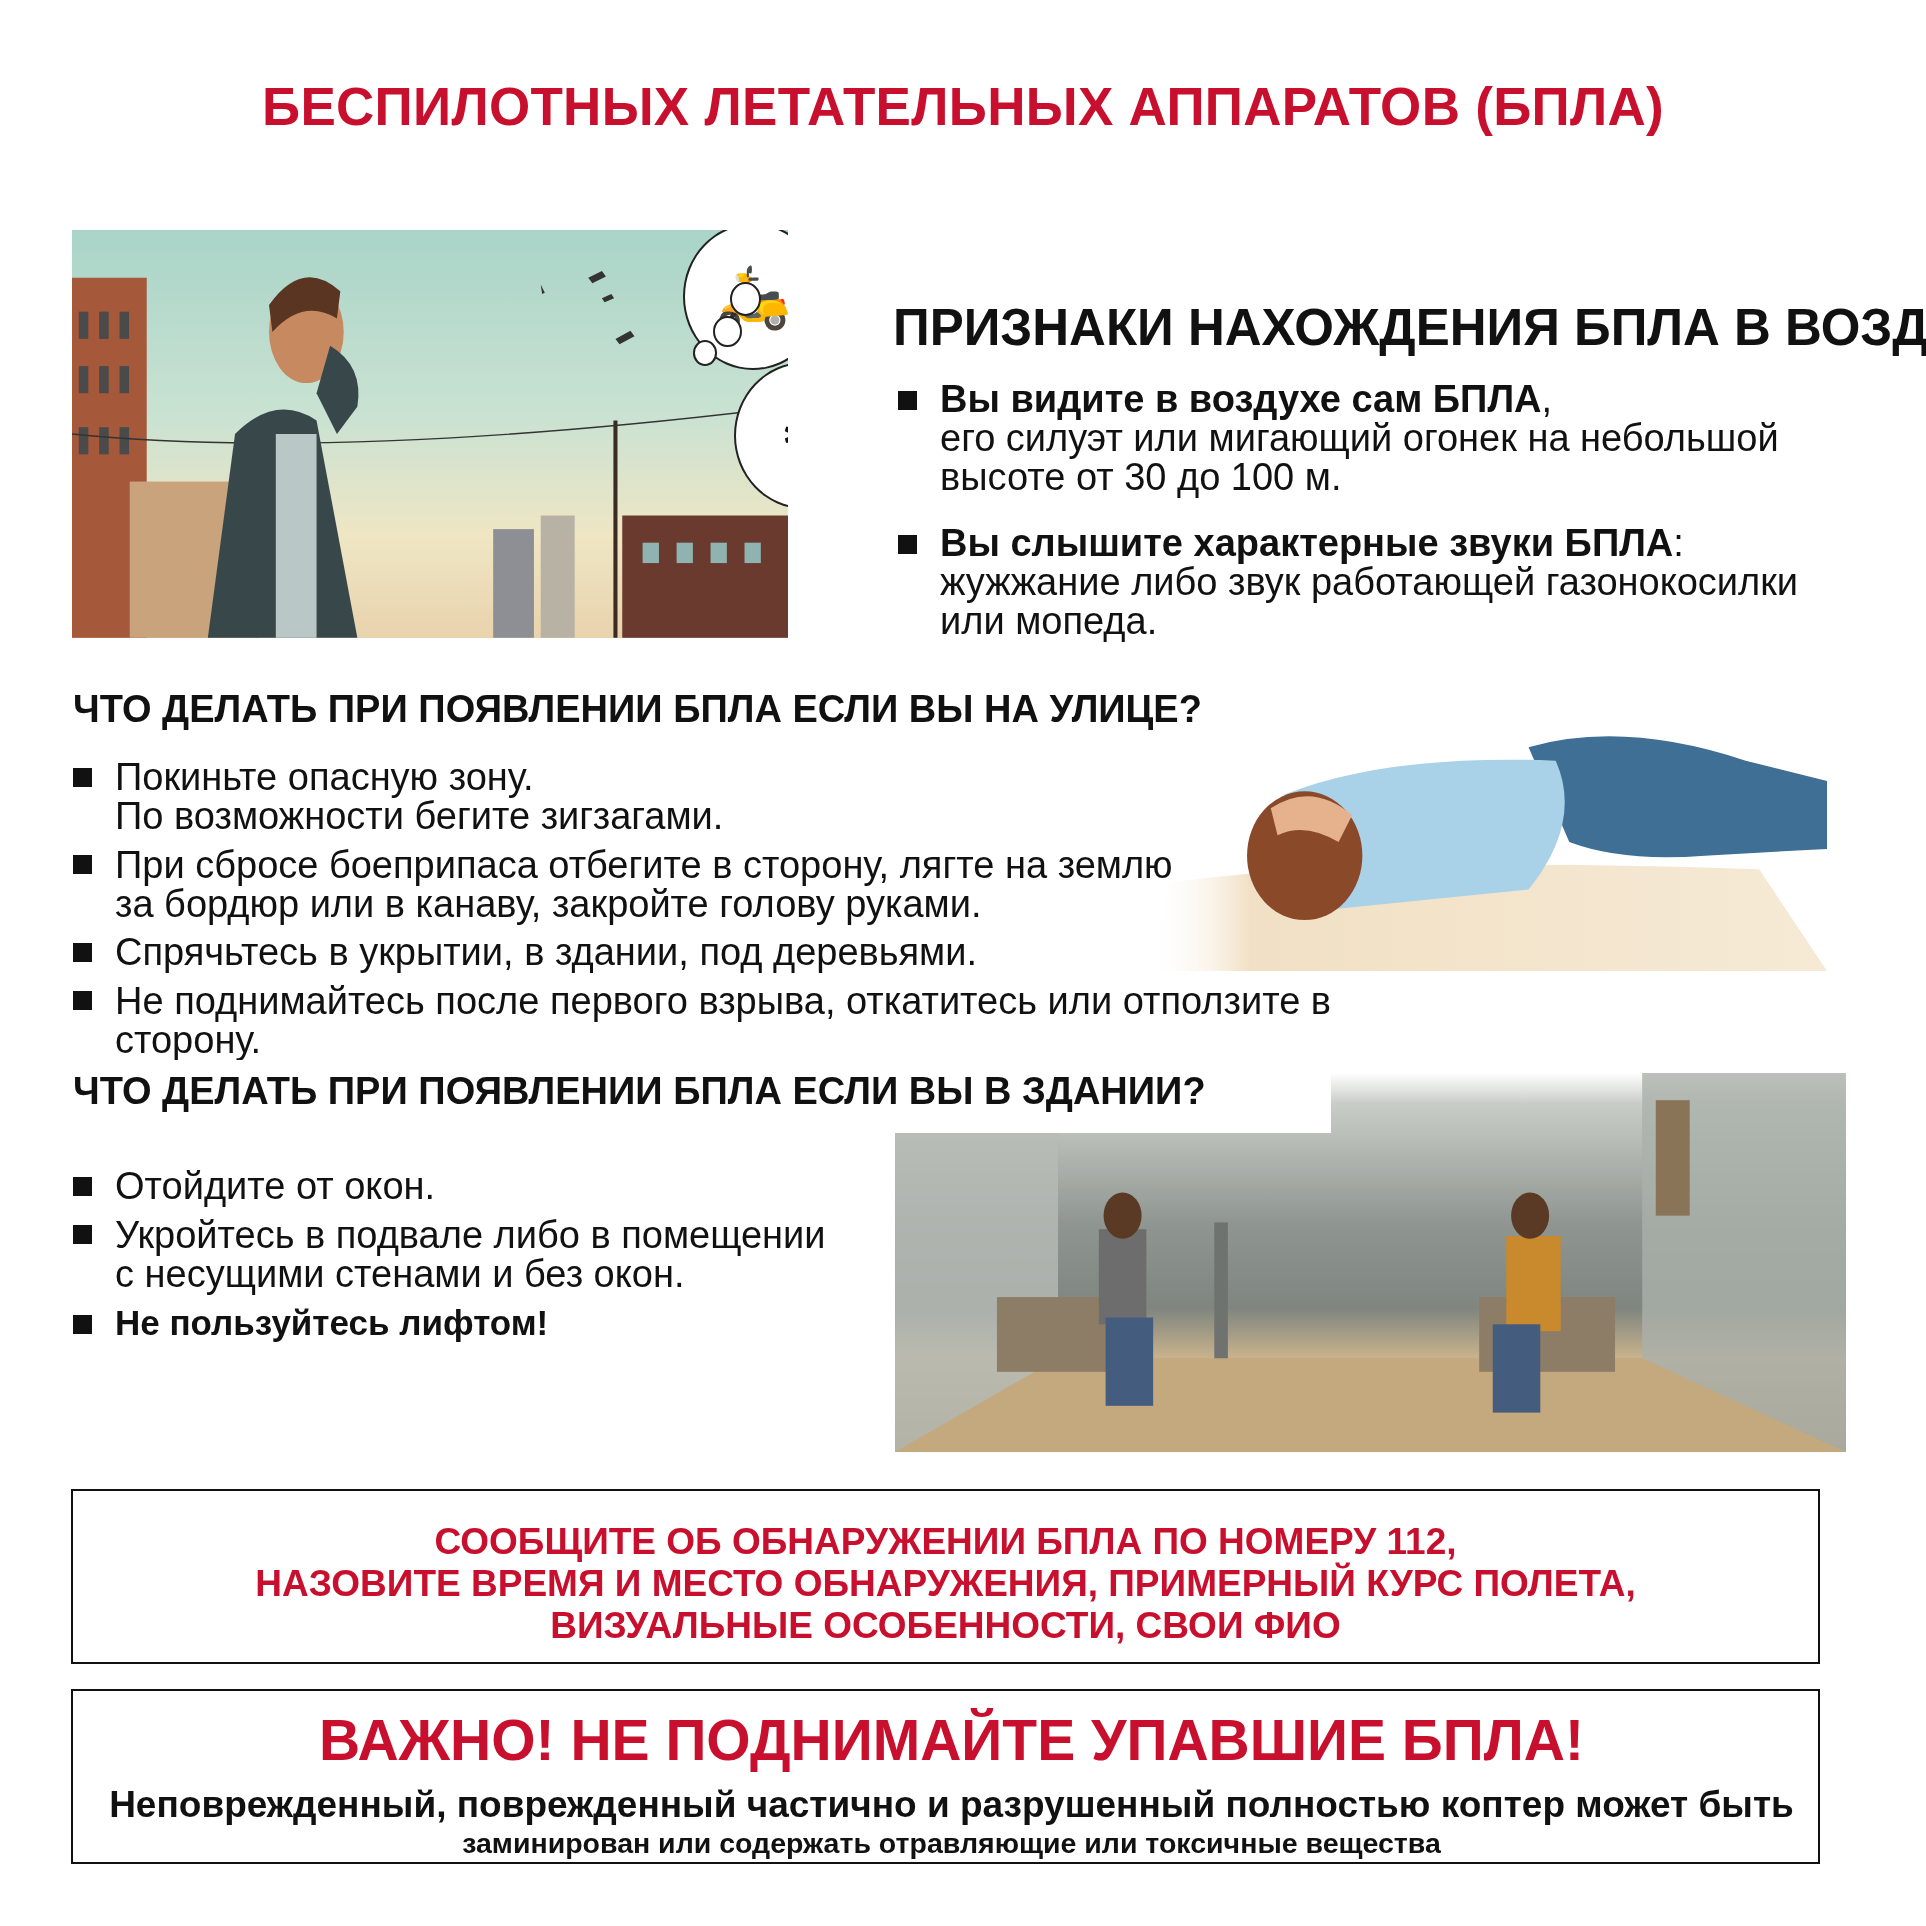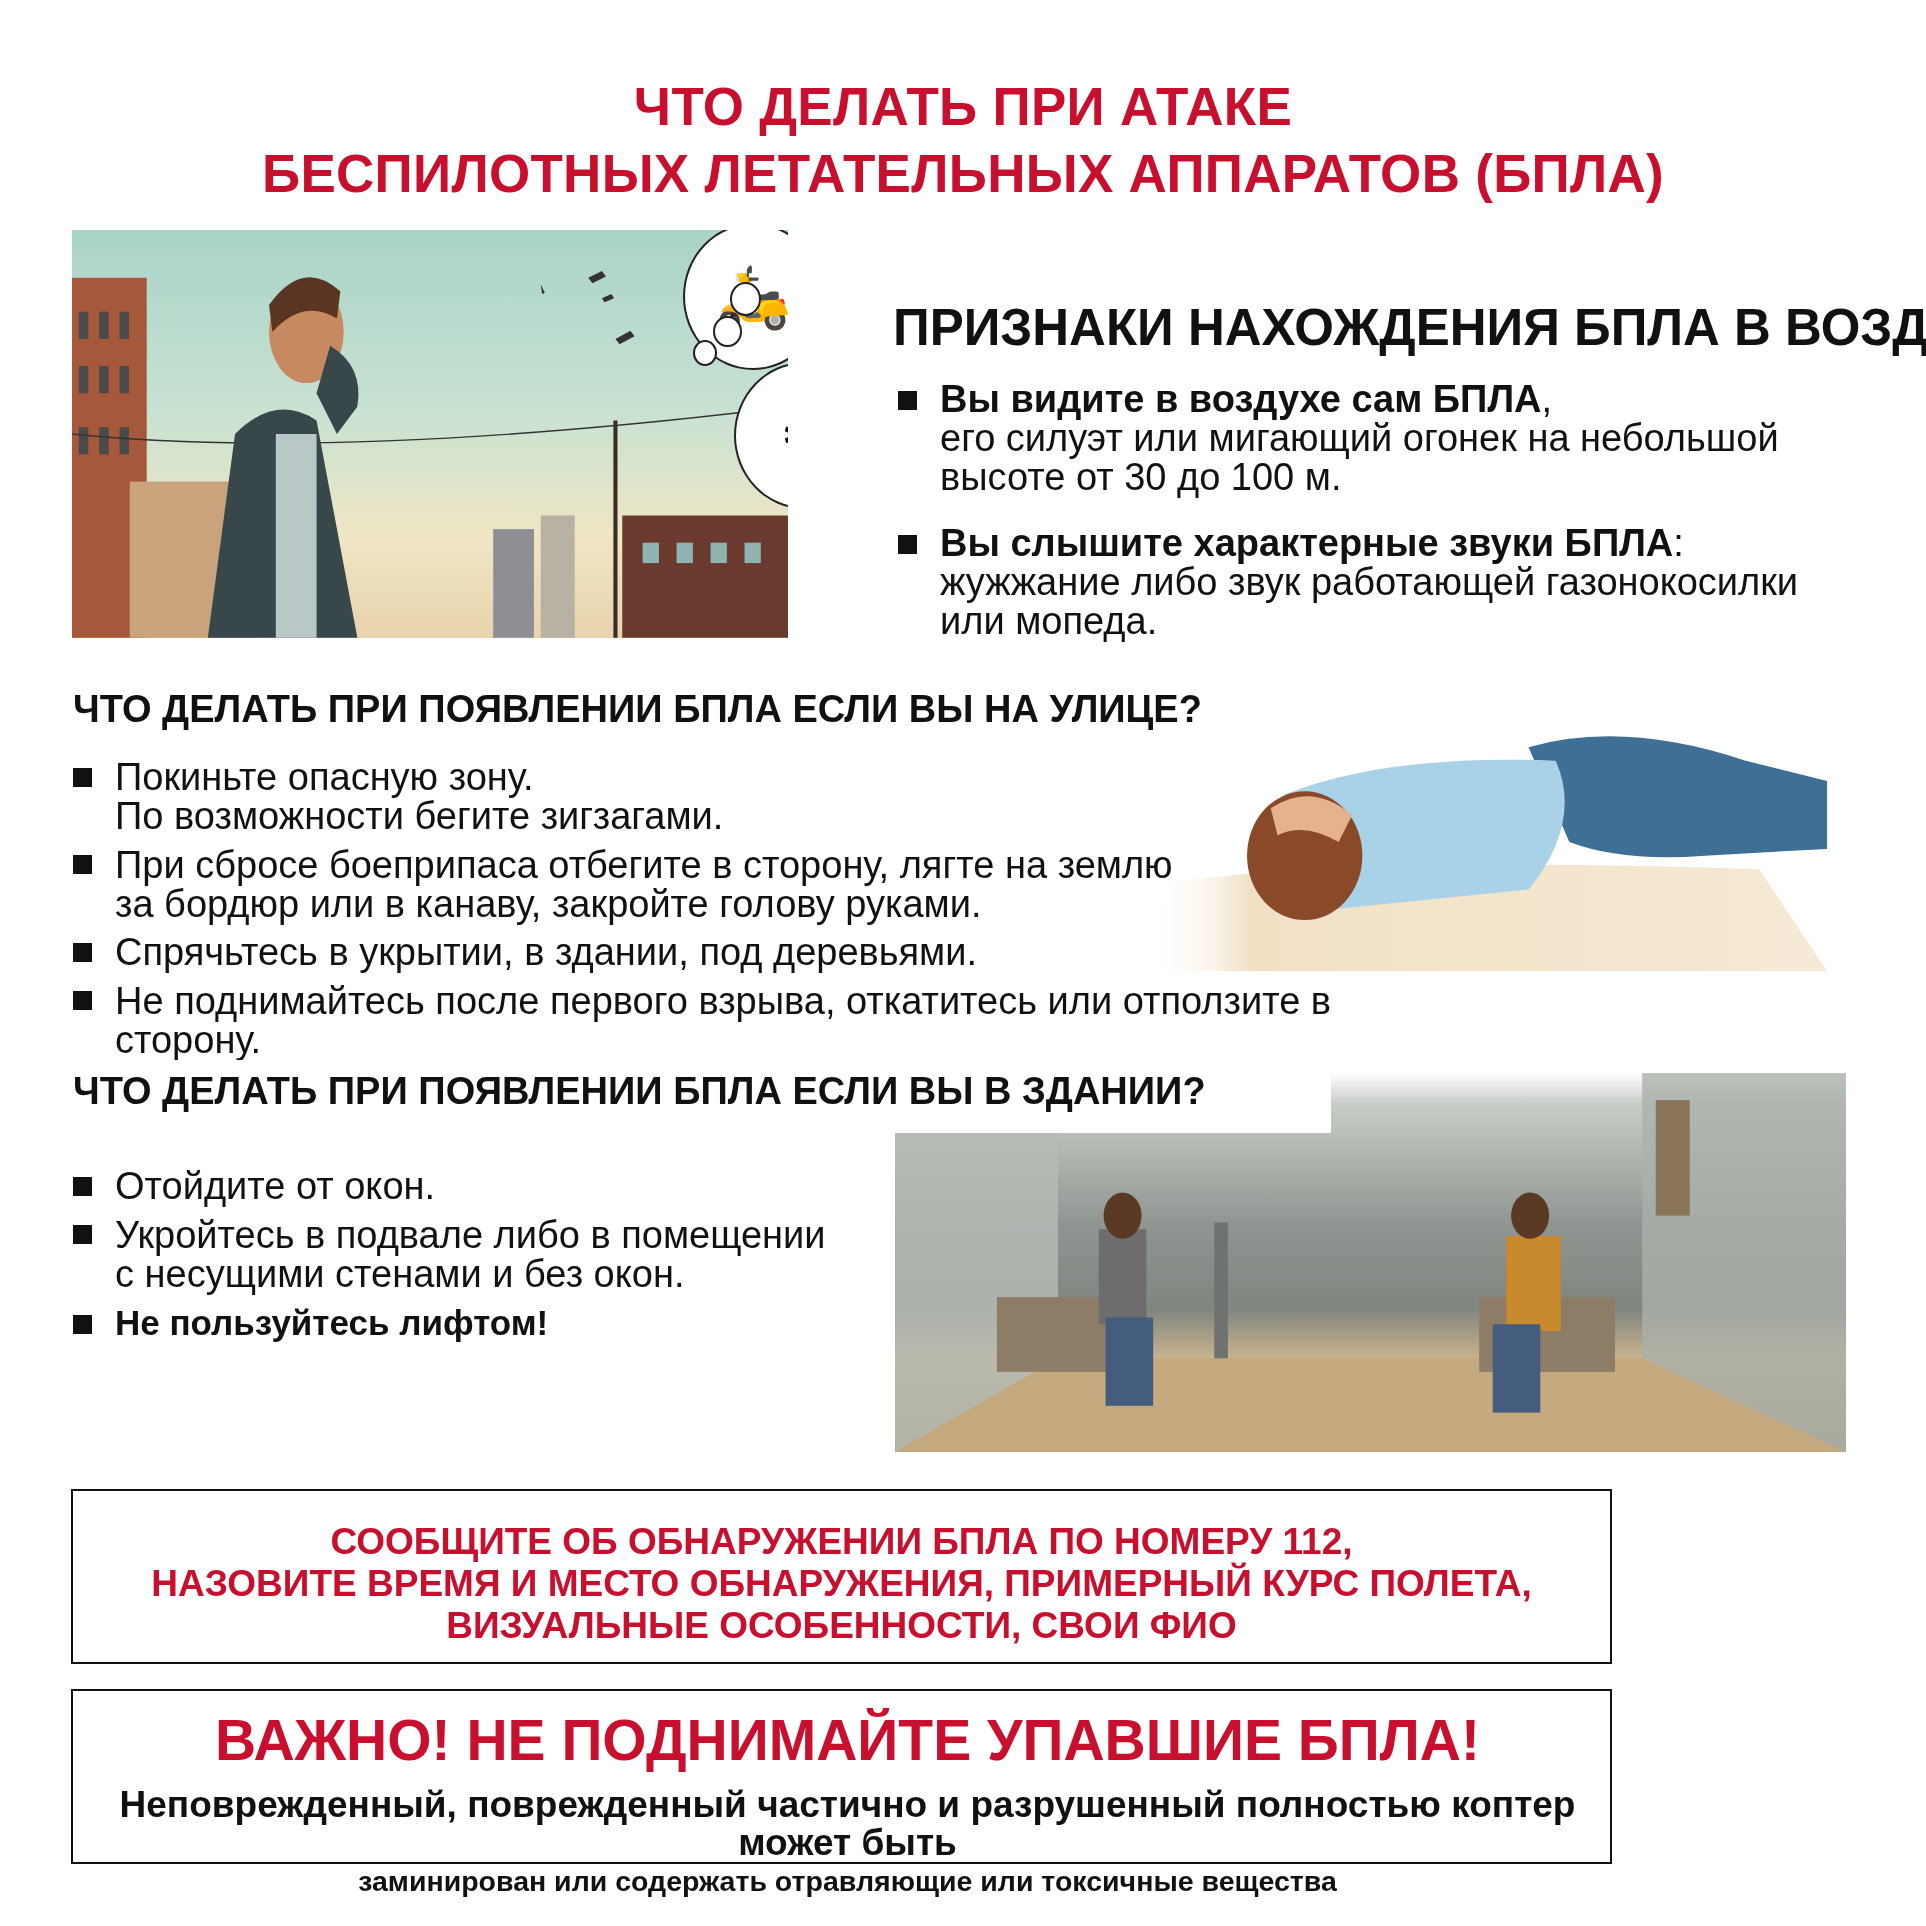--- a/index.html
+++ b/index.html
@@ -4,28 +4,27 @@
 <style>
   html,body{margin:0;padding:0;background:#fff;}
   body{width:1926px;height:1926px;position:relative;overflow:hidden;font-family:"Liberation Sans",sans-serif;color:#111;}
   .title{position:absolute;left:0;width:1926px;top:73px;text-align:center;color:#c8102e;font-weight:bold;font-size:53px;line-height:67px;letter-spacing:0.3px;}
   .h2{position:absolute;font-weight:bold;font-size:38px;color:#111;white-space:nowrap;}
   .blist{position:absolute;margin:0;padding:0;list-style:none;}
   .blist li{position:relative;padding-left:42px;font-size:38px;line-height:39px;margin-bottom:9.5px;}
   .blist li .sq{position:absolute;left:0;top:11px;width:19px;height:19px;background:#111;}
   .blist li .b{font-weight:bold;}
   .scene{position:absolute;overflow:hidden;}
-  .box{position:absolute;left:71px;width:1541px;border:2.7px solid #111;box-sizing:border-box;background:#fff;text-align:center;}
+  .box{position:absolute;left:71px;width:1749px;border:2.7px solid #111;box-sizing:border-box;background:#fff;text-align:center;}
   .red{color:#c8102e;font-weight:bold;}
 </style>
 </head>
 <body>
 
 <div class="title">
-  <div>ЧТО ДЕЛАТЬ ПРИ АТАКЕ</div>
   <div>БЕСПИЛОТНЫХ ЛЕТАТЕЛЬНЫХ АППАРАТОВ (БПЛА)</div>
 </div>
 
 <div class="scene" style="left:72px;top:230px;width:716px;height:408px;background:linear-gradient(180deg,#a9d4c8 0%,#c9e2d2 45%,#efe6c4 75%,#e8d3ad 100%);">
   <svg width="716" height="408" viewBox="0 0 1054 600">
     <rect x="0" y="70" width="110" height="530" fill="#a6583a"></rect>
     <rect x="85" y="370" width="190" height="230" fill="#c9a37c"></rect>
     <rect x="620" y="440" width="60" height="160" fill="#8d8f95"></rect>
     <rect x="690" y="420" width="50" height="180" fill="#b8b2a5"></rect>
     <rect x="810" y="420" width="244" height="180" fill="#6b3a2f"></rect>

